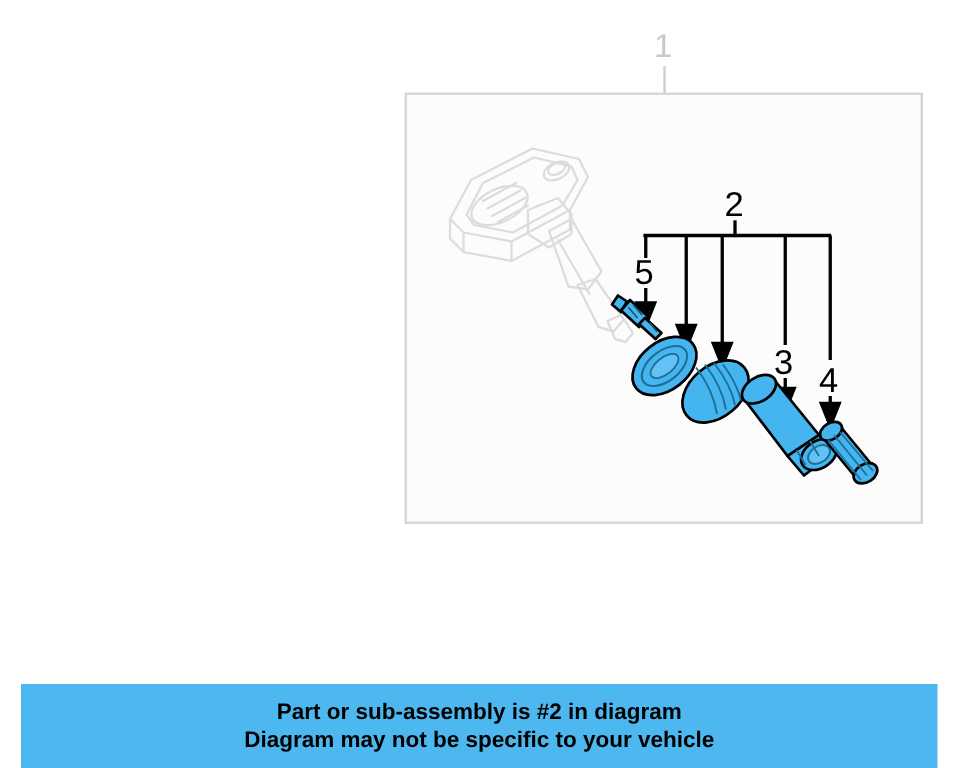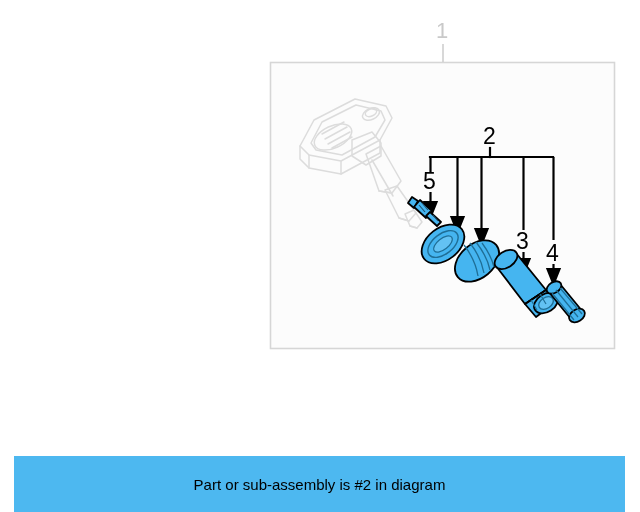--- a/index.html
+++ b/index.html
@@ -45,20 +45,21 @@
     left: 14px;
     top: 456px;
     width: 611px;
     height: 56px;
     background: #4db8f0;
     display: flex;
     flex-direction: column;
     align-items: center;
     justify-content: center;
     box-sizing: border-box;
+    font-weight: bold;
   }
   .caption-line {
     color: #000000;
     font-family: "Liberation Sans", sans-serif;
     font-size: 15px;
     line-height: 19px;
     text-align: center;
     white-space: nowrap;
   }
 
@@ -228,15 +229,16 @@
     <div class="callout-label" style="left:423px; top:171px; font-size:23px;">5</div>
 
     <div class="callout-label" style="left:516px; top:231px; font-size:23px;">3</div>
 
     <div class="callout-label" style="left:546px; top:243px; font-size:23px;">4</div>
 
   </div>
 
   <div class="caption-banner">
     <div class="caption-line">Part or sub-assembly is #2 in diagram</div>
+    <div class="caption-line">Diagram may not be specific to your vehicle</div>
   </div>
 
 </div>
 
 </body></html>

